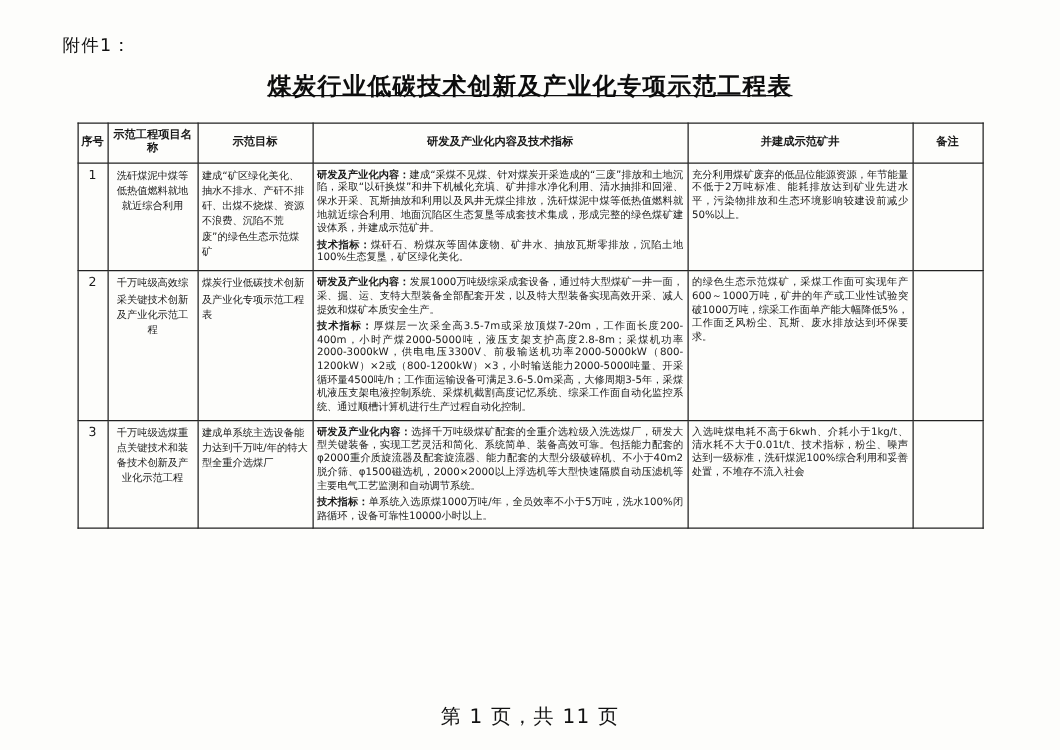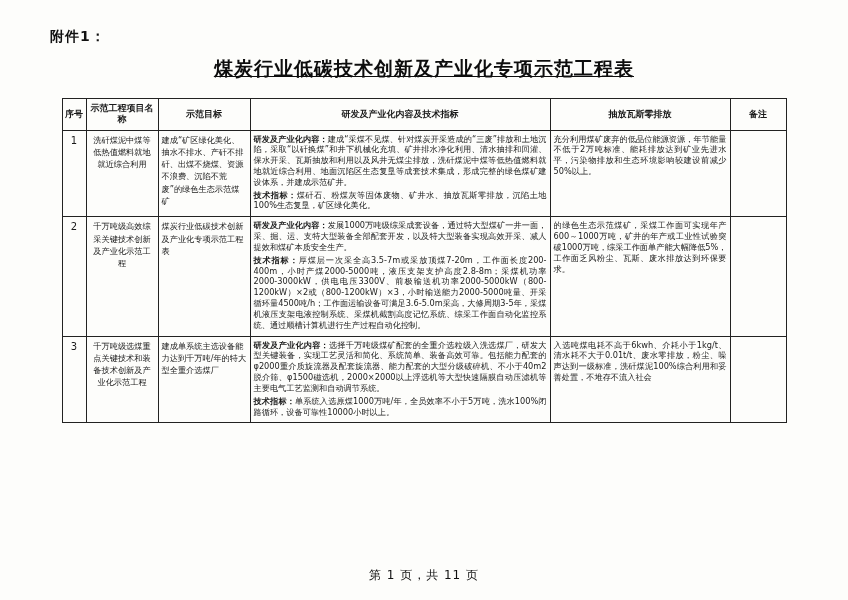--- a/index.html
+++ b/index.html
@@ -17,21 +17,21 @@
   .page {
     position: relative;
     width: 848px;
     height: 600px;
     background: #fdfdfb;
     box-sizing: border-box;
     padding: 28px 30px 10px 30px;
   }
   .attach-label {
     font-size: 14px;
-    font-weight: bold;
+    font-weight: normal;
     letter-spacing: 1px;
     margin-left: 20px;
     margin-bottom: 10px;
     color: #111;
   }
   .doc-title {
     text-align: center;
     font-size: 19px;
     font-weight: bold;
     letter-spacing: 1px;
@@ -95,21 +95,21 @@
   }
   .lead {
     font-weight: bold;
   }
   .footer {
     position: absolute;
     bottom: 16px;
     left: 0;
     width: 848px;
     text-align: center;
-    font-size: 12px;
+    font-size: 16px;
     letter-spacing: 1px;
     color: #111;
   }
   .vert-mid { vertical-align: middle; }
 </style>
 </head>
 <body>
 
 <div class="page">
 
@@ -125,21 +125,21 @@
       <col class="col-content">
       <col class="col-energy">
       <col class="col-remark">
     </colgroup>
     <thead>
       <tr>
         <th>序号</th>
         <th>示范工程项目名称</th>
         <th>示范目标</th>
         <th>研发及产业化内容及技术指标</th>
-        <th>抽放瓦斯零排放</th>
+        <th>并建成示范矿井</th>
         <th>备注</th>
       </tr>
     </thead>
     <tbody>
       <tr>
         <td class="cell-no">1</td>
         <td class="cell-proj">洗矸煤泥中煤等低热值燃料就地就近综合利用</td>
         <td class="cell-goal">建成“矿区绿化美化、抽水不排水、产矸不排矸、出煤不烧煤、资源不浪费、沉陷不荒废”的绿色生态示范煤矿</td>
         <td class="cell-content">
           <p class="para"><span class="lead">研发及产业化内容：</span><span>建成“采煤不见煤、针对煤炭开采造成的“三废”排放和土地沉陷，采取“以矸换煤”和井下机械化充填、矿井排水净化利用、清水抽排和回灌、保水开采、瓦斯抽放和利用以及风井无煤尘排放，洗矸煤泥中煤等低热值燃料就地就近综合利用、地面沉陷区生态复垦等成套技术集成，形成完整的绿色煤矿建设体系，并建成示范矿井。</span></p>
@@ -167,21 +167,21 @@
 
       <tr>
         <td class="cell-no">3</td>
         <td class="cell-proj">千万吨级选煤重点关键技术和装备技术创新及产业化示范工程</td>
         <td class="cell-goal">建成单系统主选设备能力达到千万吨/年的特大型全重介选煤厂</td>
         <td class="cell-content">
           <p class="para"><span class="lead">研发及产业化内容：</span><span>选择千万吨级煤矿配套的全重介选粒级入洗选煤厂，研发大型关键装备，实现工艺灵活和简化、系统简单、装备高效可靠。包括能力配套的φ2000重介质旋流器及配套旋流器、能力配套的大型分级破碎机、不小于40m2脱介筛、φ1500磁选机，2000×2000以上浮选机等大型快速隔膜自动压滤机等主要电气工艺监测和自动调节系统。</span></p>
           <p class="para"><span class="lead">技术指标：</span><span>单系统入选原煤1000万吨/年，全员效率不小于5万吨，洗水100%闭路循环，设备可靠性10000小时以上。</span></p>
         </td>
         <td class="cell-energy vert-mid">
-          <p class="para">入选吨煤电耗不高于6kwh、介耗小于1kg/t、清水耗不大于0.01t/t、废水零排放，粉尘、噪声达到一级标准，洗矸煤泥100%综合利用和妥善处置，不堆存不流入社会</p>
+          <p class="para">入选吨煤电耗不高于6kwh、介耗小于1kg/t、清水耗不大于0.01t/t、技术指标，粉尘、噪声达到一级标准，洗矸煤泥100%综合利用和妥善处置，不堆存不流入社会</p>
         </td>
         <td></td>
       </tr>
     </tbody>
   </table>
 
   <div class="footer">第 1 页，共 11 页</div>
 </div>
 
 </body></html>

